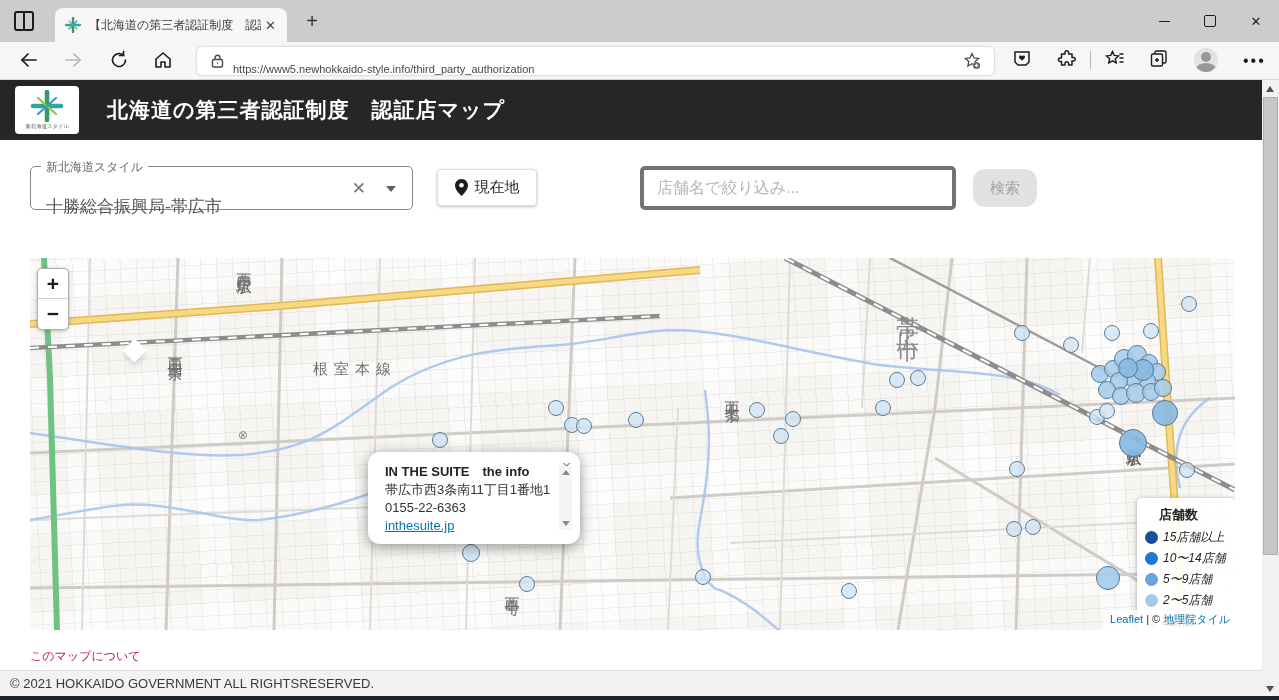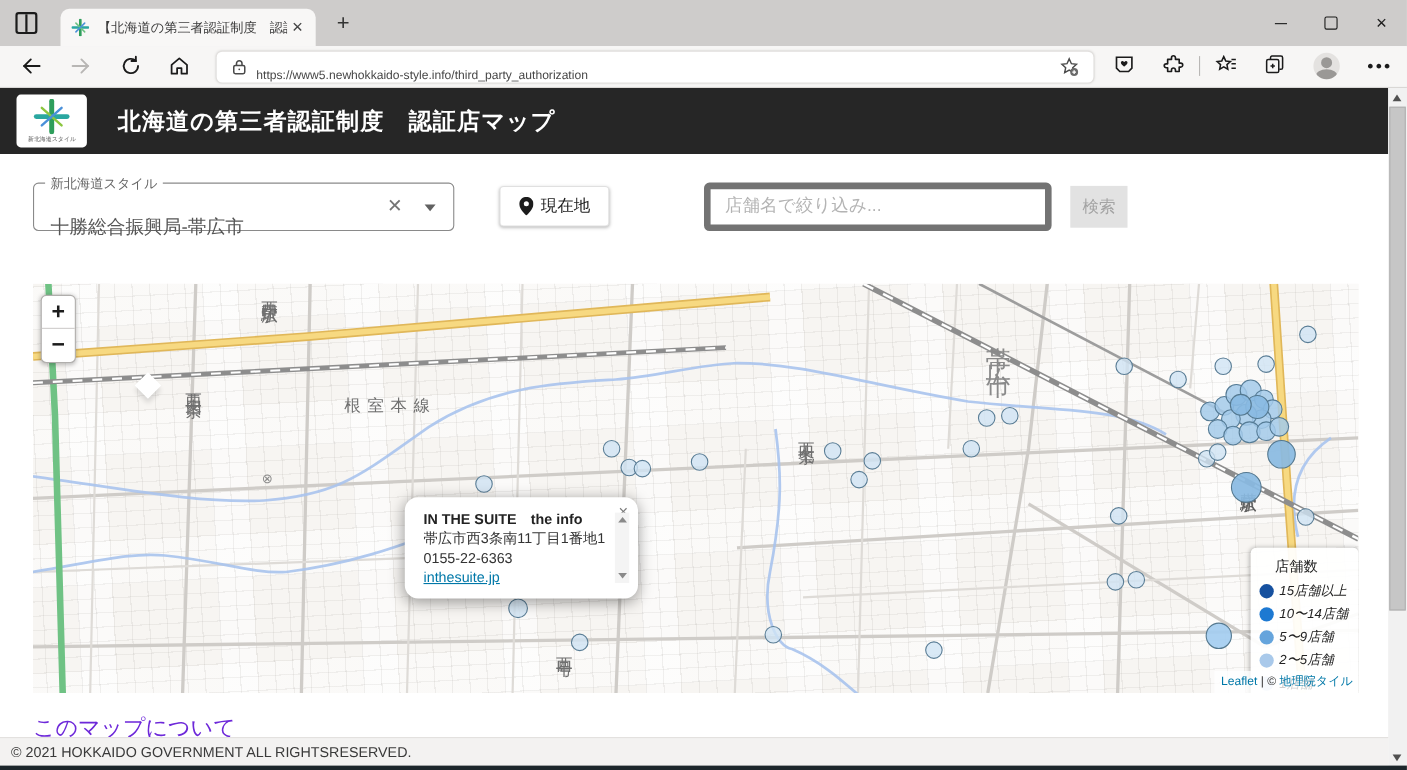--- a/index.html
+++ b/index.html
@@ -36,24 +36,24 @@
   .site-header { position:absolute; left:0; top:80px; width:1262px; height:60px; background:#262626; display:flex; align-items:center; }
   .logo-box { width:64px; height:48px; background:#fff; border-radius:4px; margin-left:15px; display:flex; flex-direction:column; align-items:center; justify-content:center; }
   .logo-sub { font-size:6px; color:#555; transform:scale(.9); white-space:nowrap; }
   .site-title { color:#fff; font-size:21px; font-weight:bold; margin-left:28px; letter-spacing:1px; }
 
   .select-box { position:absolute; left:30px; top:166px; width:383px; height:44px; border:1px solid #8a8a8a; border-radius:5px; }
   .select-label { position:absolute; left:10px; top:-8px; background:#fff; padding:0 5px; font-size:12px; color:#666; }
   .select-value { position:absolute; left:15px; top:28px; font-size:17px; color:#555; }
   .select-clear { position:absolute; right:46px; top:11px; font-size:17px; color:#757575; }
   .select-caret { position:absolute; right:16px; top:19px; width:0; height:0; border-left:5px solid transparent; border-right:5px solid transparent; border-top:6px solid #616161; }
-  .geo-btn { position:absolute; left:437px; top:169px; width:100px; height:37px; background:#fff; border:1px solid #e0e0e0; border-radius:4px; box-shadow:0 1px 3px rgba(0,0,0,.25); display:flex; align-items:center; justify-content:center; gap:7px; font-size:15px; color:#1c1c1c;margin-left:17px; }
-  .search-input { position:absolute; left:640px; top:166px; width:316px; height:44px; border:6px solid #737373; border-radius:5px; font-size:16px; padding:0 13px; color:#333; font-family:"Liberation Sans","DejaVu Sans",sans-serif; }
+  .geo-btn { position:absolute; left:437px; top:169px; width:100px; height:37px; background:#fff; border:1px solid #e0e0e0; border-radius:4px; box-shadow:0 1px 3px rgba(0,0,0,.25); display:flex; align-items:center; justify-content:center; gap:7px; font-size:15px; color:#1c1c1c; }
+  .search-input { position:absolute; left:640px; top:166px; width:316px; height:44px; border:4px solid #737373; border-radius:5px; font-size:16px; padding:0 13px; color:#333; font-family:"Liberation Sans","DejaVu Sans",sans-serif; }
   .search-input::placeholder { color:#b4b4b4; }
-  .search-btn { position:absolute; left:973px; top:169px; width:52px; height:38px; background:#e2e2e2; border:none; border-radius:0; font-size:15px; color:#a3a3a3; }
+  .search-btn { position:absolute; left:973px; top:169px; width:64px; height:38px; background:#e2e2e2; border:none; border-radius:12px; font-size:15px; color:#a3a3a3; }
 
   
   .map { position:absolute; left:30px; top:258px; width:1205px; height:372px; background:#f7f5f2; overflow:hidden; }
   .map-grid { position:absolute; left:-60px; top:-60px; width:1330px; height:500px; transform:rotate(-3deg);
     background:
       repeating-linear-gradient(90deg, rgba(120,115,108,.10) 0 1px, transparent 1px 16px),
       repeating-linear-gradient(0deg, rgba(120,115,108,.09) 0 1px, transparent 1px 13px),
       repeating-linear-gradient(90deg, transparent 0 96px, rgba(255,255,255,.55) 96px 128px),
       repeating-linear-gradient(0deg, transparent 0 78px, rgba(255,255,255,.45) 78px 117px);
   }
@@ -70,29 +70,29 @@
   .popup-title { font-size:13px; font-weight:bold; color:#222; white-space:nowrap; overflow:hidden; }
   .popup-line { font-size:13px; color:#333; line-height:1.35; white-space:nowrap; overflow:hidden; }
   .popup-link { font-size:13px; color:#0078a8; text-decoration:underline; }
   .popup-close { position:absolute; right:9px; top:5px; font-size:15px; color:#7a7a7a; }
   .popup-scroll { position:absolute; right:8px; top:14px; width:13px; height:64px; background:#f4f4f4; }
   .psarrow { position:absolute; left:3px; width:0; height:0; border-left:4px solid transparent; border-right:4px solid transparent; }
   .ps-up { top:4px; border-bottom:5px solid #8a8a8a; }
   .ps-dn { bottom:4px; border-top:5px solid #8a8a8a; }
 
   .legend { position:absolute; left:1107px; top:240px; width:98px; background:rgba(255,255,255,.93); border-radius:5px; box-shadow:0 1px 5px rgba(0,0,0,.35); padding:8px 6px 8px 8px; z-index:11; }
-  .legend-title { font-size:13px; font-weight:normal; color:#222; margin:0 0 5px 14px; }
+  .legend-title { font-size:13px; font-weight:bold; color:#222; margin:0 0 5px 14px; }
   .legend-row { display:flex; align-items:center; gap:5px; margin-top:4px; }
   .legend-dot { width:13px; height:13px; border-radius:50%; flex:0 0 13px; }
   .legend-label { font-size:12px; color:#222; white-space:nowrap;font-style:italic; }
   .attribution { position:absolute; right:0; bottom:0; background:rgba(255,255,255,.78); font-size:11px; color:#333; padding:2px 5px 3px 6px; z-index:11; }
   .attribution a { color:#0078a8; text-decoration:none; }
 
   
-  .about-heading { position:absolute; left:30px; top:648px; font-size:20px; color:#6d28d9; z-index:1; }
+  .about-heading { position:absolute; left:30px; top:648px; font-size:12px; color:#be185d; z-index:1; }
   .copyright-bar { position:absolute; left:0; top:670px; width:1262px; height:26px; background:#f3f2f1; border-top:1px solid #e3e1df; z-index:2; display:flex; align-items:center; }
   .copyright { font-size:13px; color:#3a3a3a; margin-left:10px; }
   .bottom-strip { position:absolute; left:0; top:696px; width:1279px; height:4px; background:#1c262b; z-index:3; }
 
   
   .scrollbar { position:absolute; left:1262px; top:80px; width:17px; height:618px; background:#f1f1f1; }
   .sb-arrow { position:absolute; left:4px; width:0; height:0; border-left:4.5px solid transparent; border-right:4.5px solid transparent; }
   .sb-up { top:6px; border-bottom:6px solid #505050; }
   .sb-dn { bottom:6px; border-top:6px solid #505050; }
   .sb-thumb { position:absolute; left:1px; top:17px; width:15px; height:458px; background:#c6c6c6; border:1px solid #b0b0b0; }

